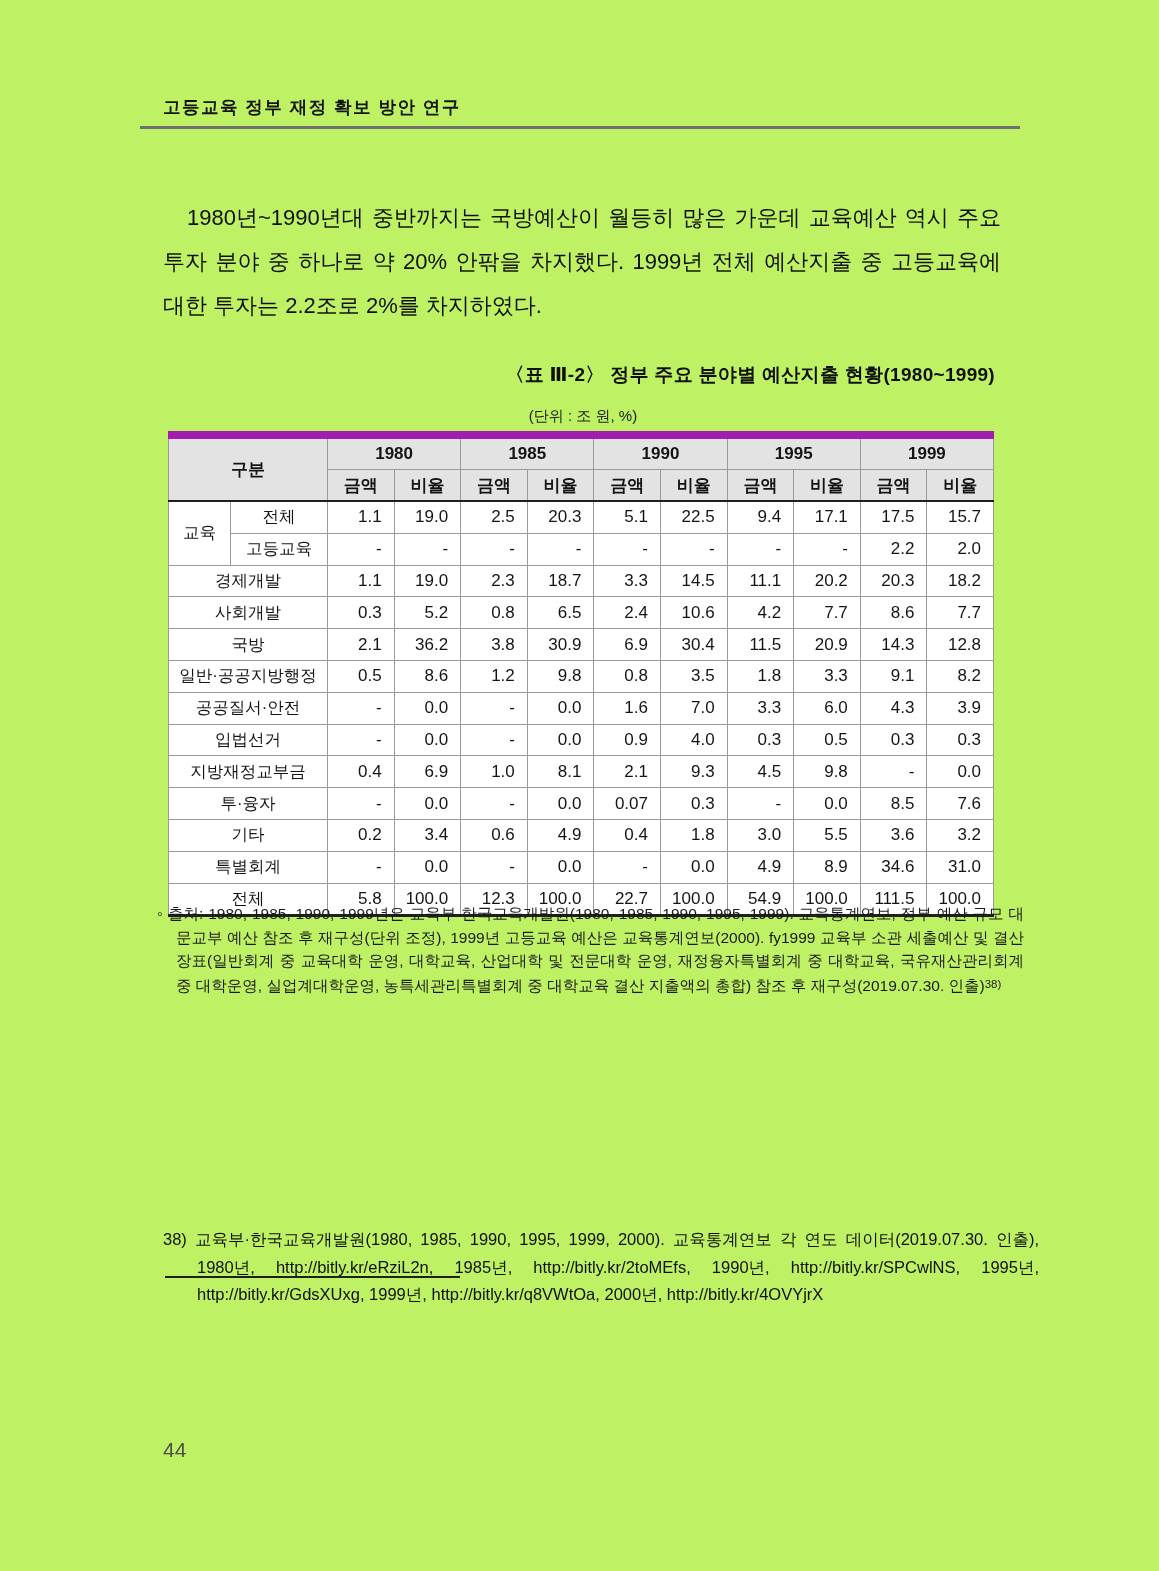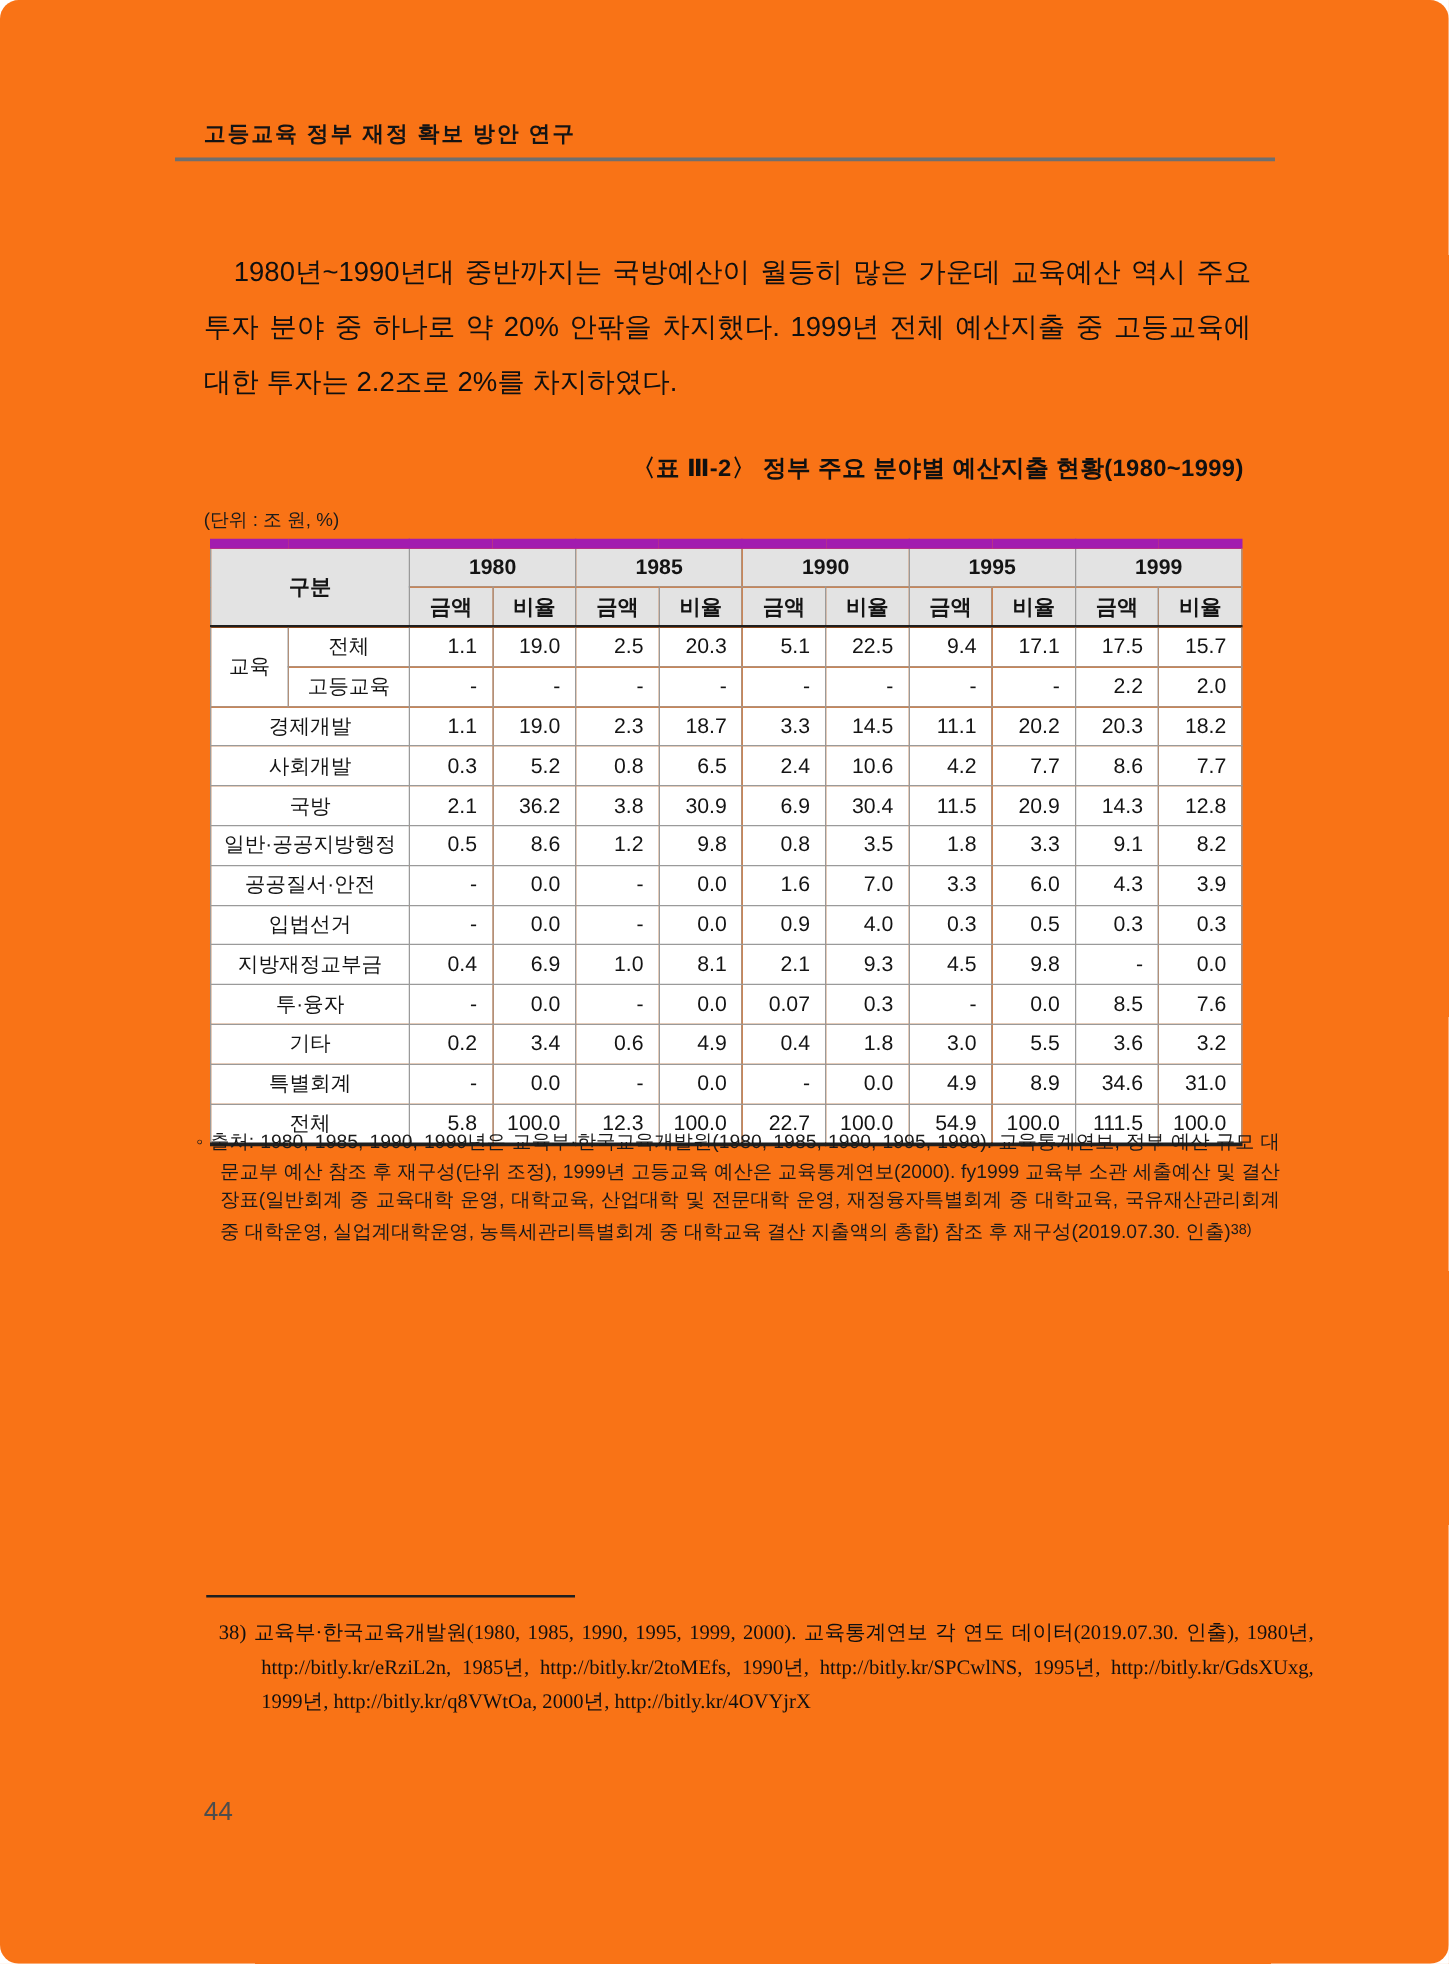--- a/index.html
+++ b/index.html
@@ -1,20 +1,19 @@
 <!DOCTYPE html>
 <html><head>
 <meta charset="utf-8">
 <style>
   html,body { margin:0; padding:0; background:#fff; }
   .page {
-    position:relative; width:1159px; height:1571px; background:#f97316;
+    position:relative; width:1159px; height:1571px; background:#bef264;
     font-family:"Liberation Sans","DejaVu Sans",sans-serif; color:#111;
     overflow:hidden;
-    border-radius:15px;
   }
   .running-head {
     position:absolute; left:163px; top:95px;
     font-size:17.5px; font-weight:600; letter-spacing:1.5px; color:#141414;
   }
   .head-rule {
     position:absolute; left:140px; top:126px; width:880px; height:3px;
     background:#6f6f6f;
   }
   .para {
@@ -23,21 +22,21 @@
     font-size:22px; line-height:44px; text-align:justify;
     text-indent:24px; color:#101010; word-break:keep-all;
   }
   .para1 { top:196px; }
   .para2 { top:1060px; }
   .table-title {
     position:absolute; left:163px; top:362px; width:832px; text-align:right;
     font-size:19px; font-weight:700; color:#101010; letter-spacing:0.3px;
   }
   .unit-note {
-    position:absolute; left:163px; top:407px; width:840px; text-align:left;
+    position:absolute; left:163px; top:407px; width:840px; text-align:center;
     font-size:15px; color:#1c1c1c;
   }
   table.budget-table {
     position:absolute; left:168px; top:431px; width:825px;
     border-collapse:collapse; table-layout:fixed;
     border-top:8px solid #a21caf; border-bottom:3px solid #1f1f1f;
   }
   table.budget-table th, table.budget-table td {
     border:1px solid #9a9a9a; overflow:hidden; white-space:nowrap;
   }
@@ -55,24 +54,24 @@
     font-size:15.5px; line-height:23.5px; text-align:justify;
     color:#1a1a1a; padding-left:19px; text-indent:-19px; word-break:keep-all;
   }
   .source-note .bullet { display:inline; }
   .fn-ref { font-size:11.5px; vertical-align:3px; }
   .fn-rule {
     position:absolute; left:165px; top:1276px; width:295px; height:2px;
     background:#1f1f1f;
   }
   .footnote {
-    position:absolute; left:163px; top:1292px; width:842px;
-    font-family:Liberation Serif, serif;
+    position:absolute; left:163px; top:1226px; width:842px;
+    font-family:Liberation Sans, sans-serif;
     font-size:16.5px; line-height:27.5px; text-align:justify;
-    color:#101010; padding-left:34px; text-indent:-34px; word-break:keep-all;margin-left:12px;
+    color:#101010; padding-left:34px; text-indent:-34px; word-break:keep-all;
   }
   .page-number {
     position:absolute; left:163px; top:1438px; font-size:21px; color:#4d4d4d;
   }
 </style>
 </head>
 <body>
 
 <div class="page">
 

